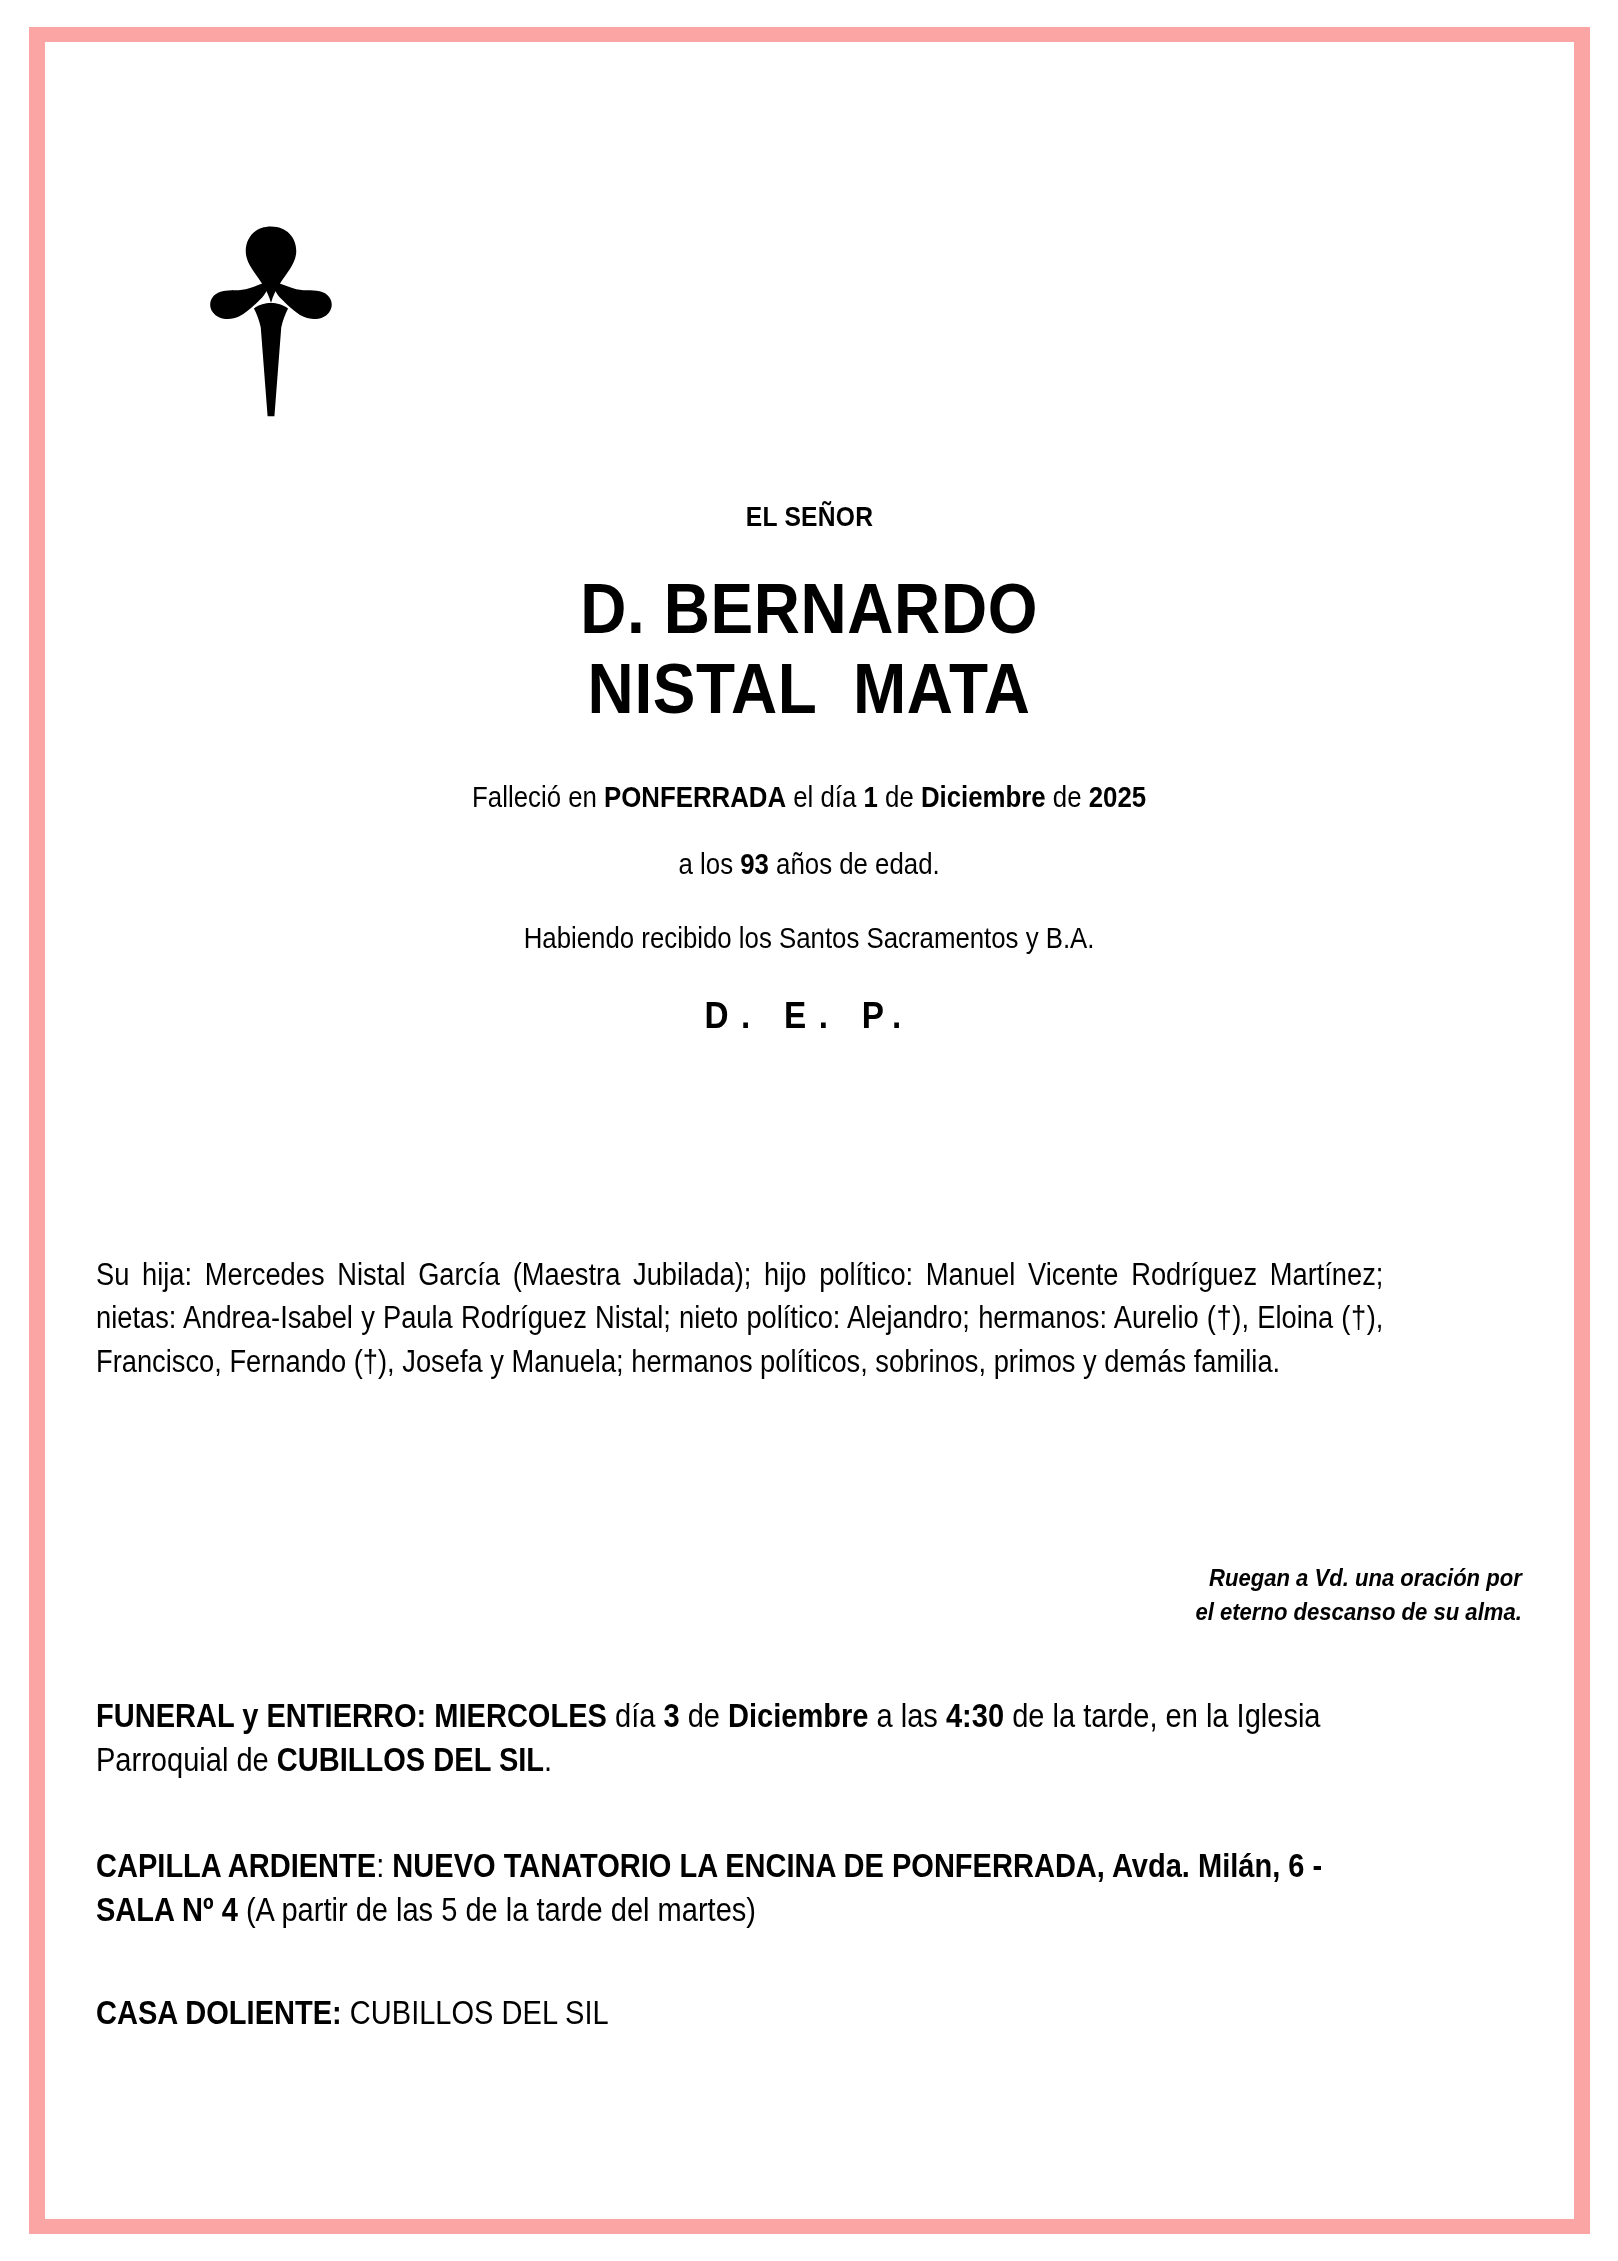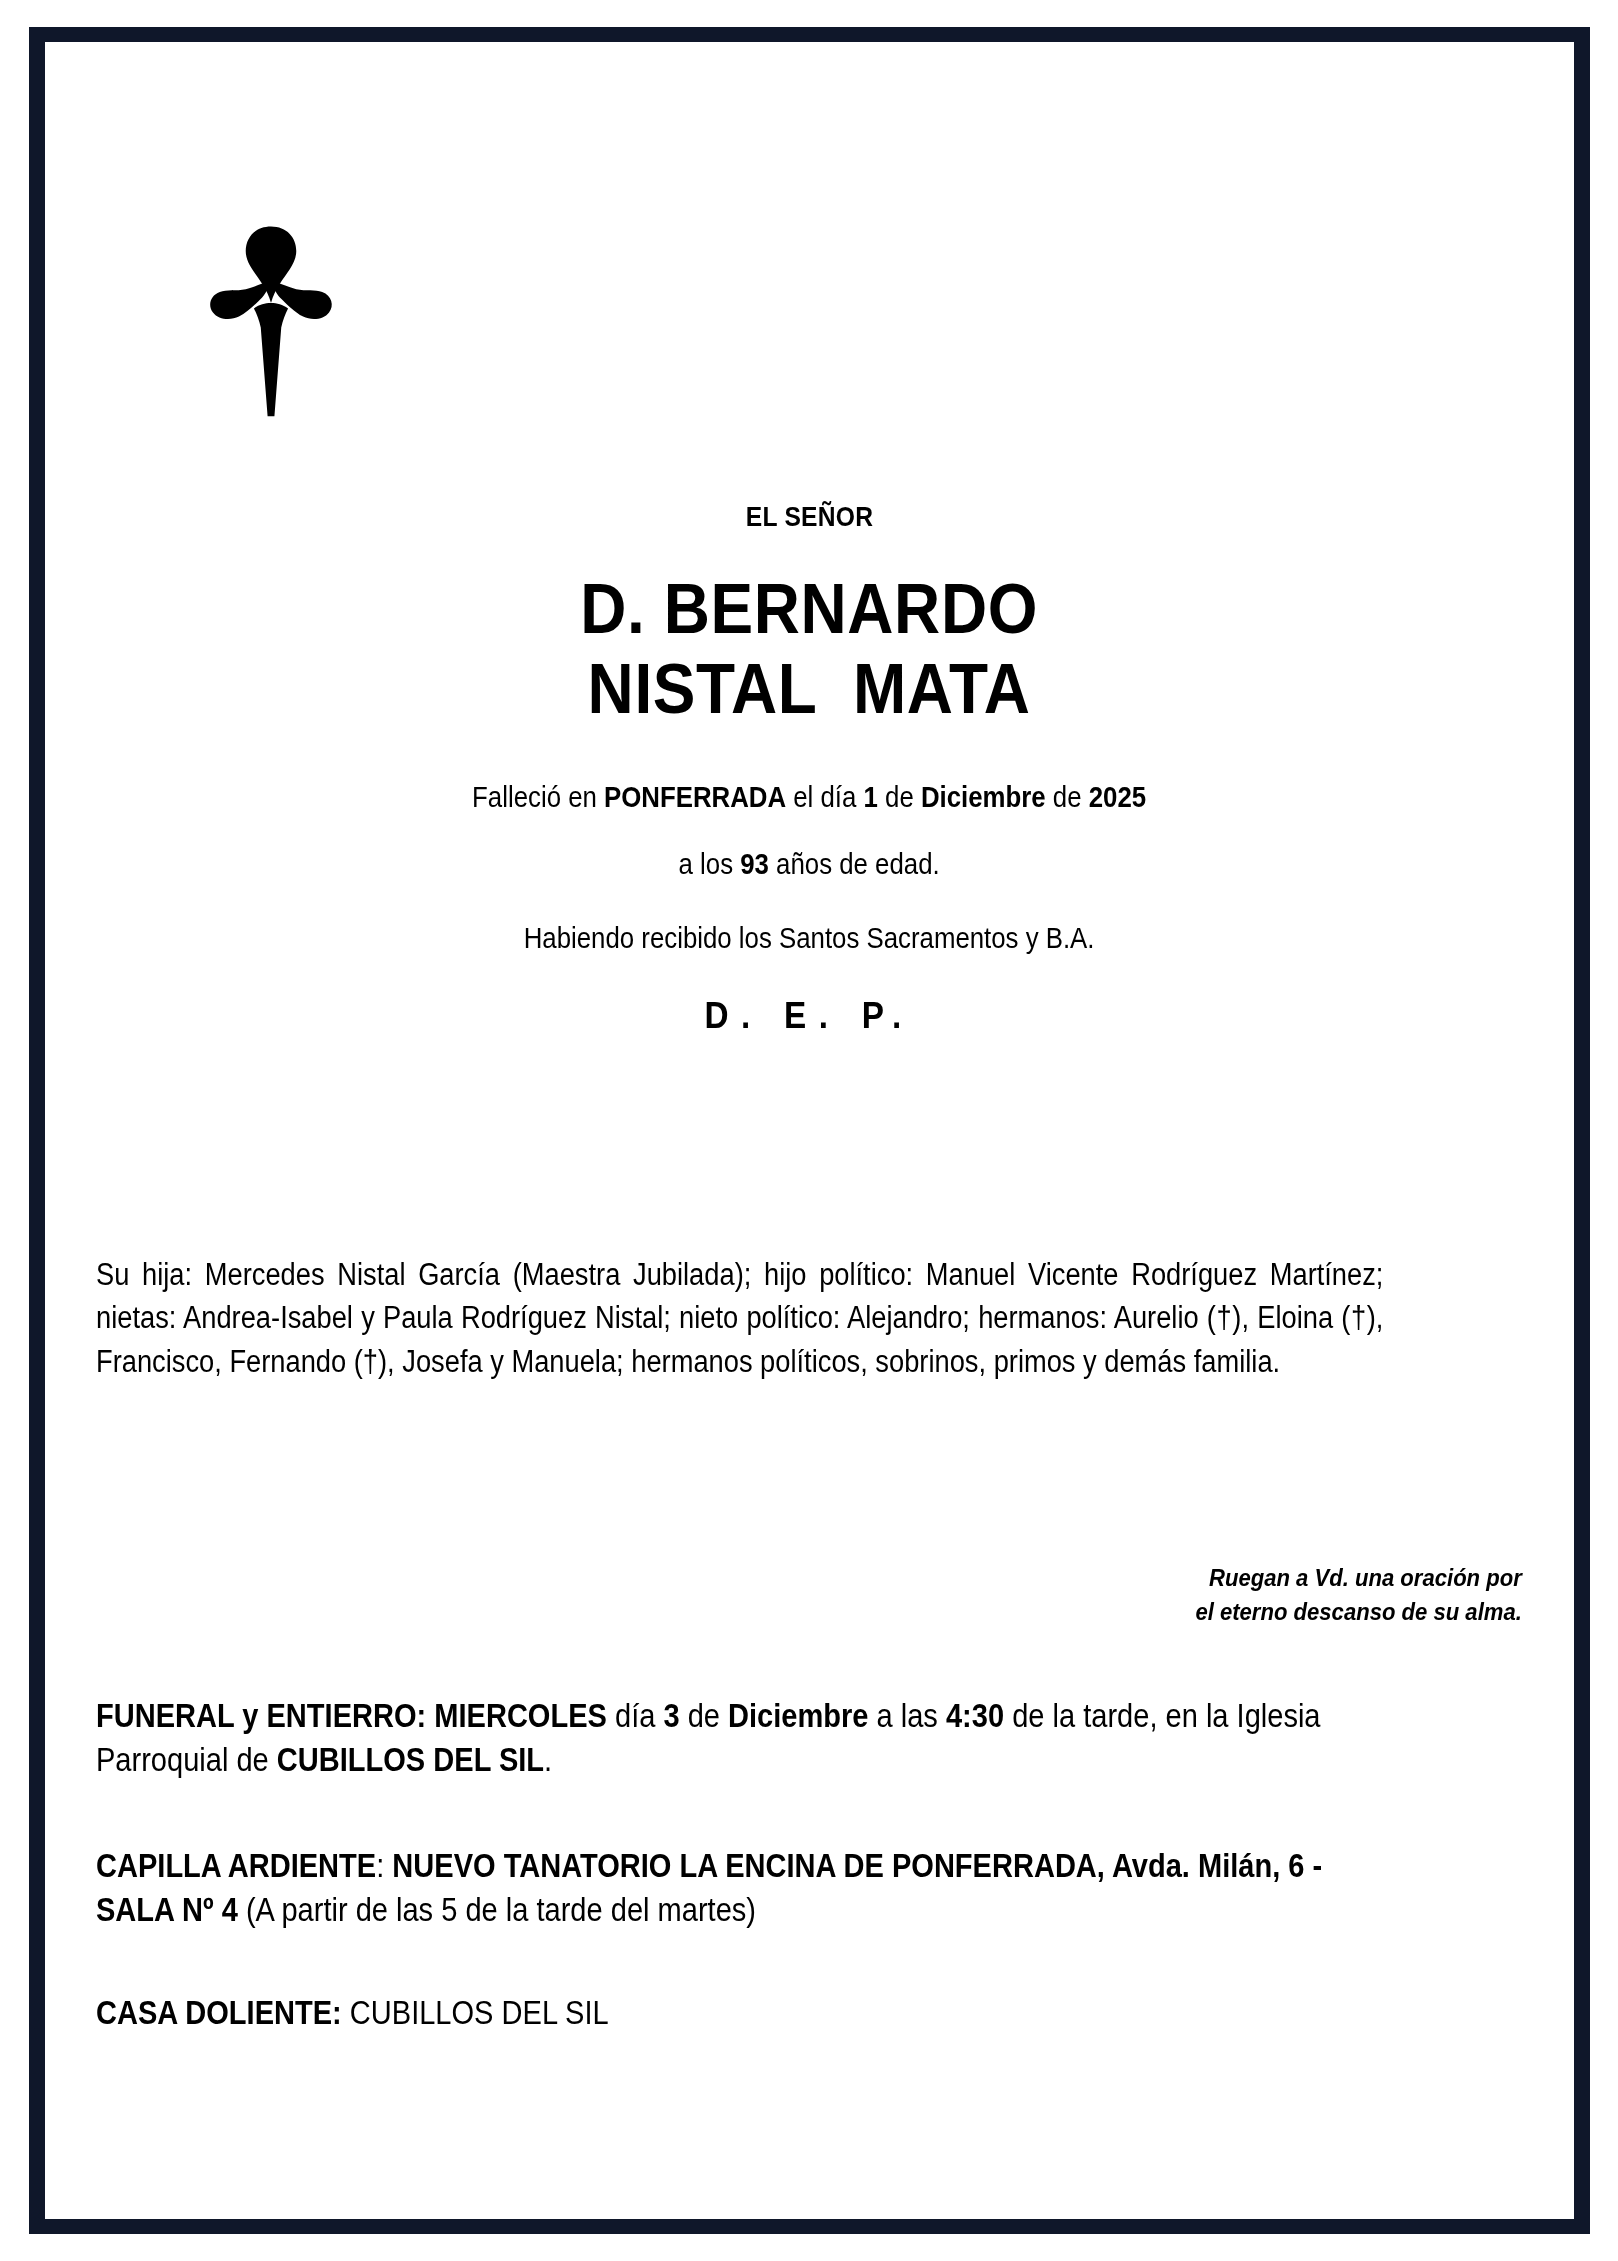--- a/index.html
+++ b/index.html
@@ -21,21 +21,21 @@
     overflow: hidden;
   }
 
   
   .frame-outer {
     position: absolute;
     left: 29px;
     top: 27px;
     right: 29px;
     bottom: 27px;
-    background: #0f172a;
+    background: #fca5a5;
   }
   .frame-inner {
     position: absolute;
     left: 16.4px;
     top: 15px;
     right: 16.4px;
     bottom: 15px;
     background: #ffffff;
   }
 

